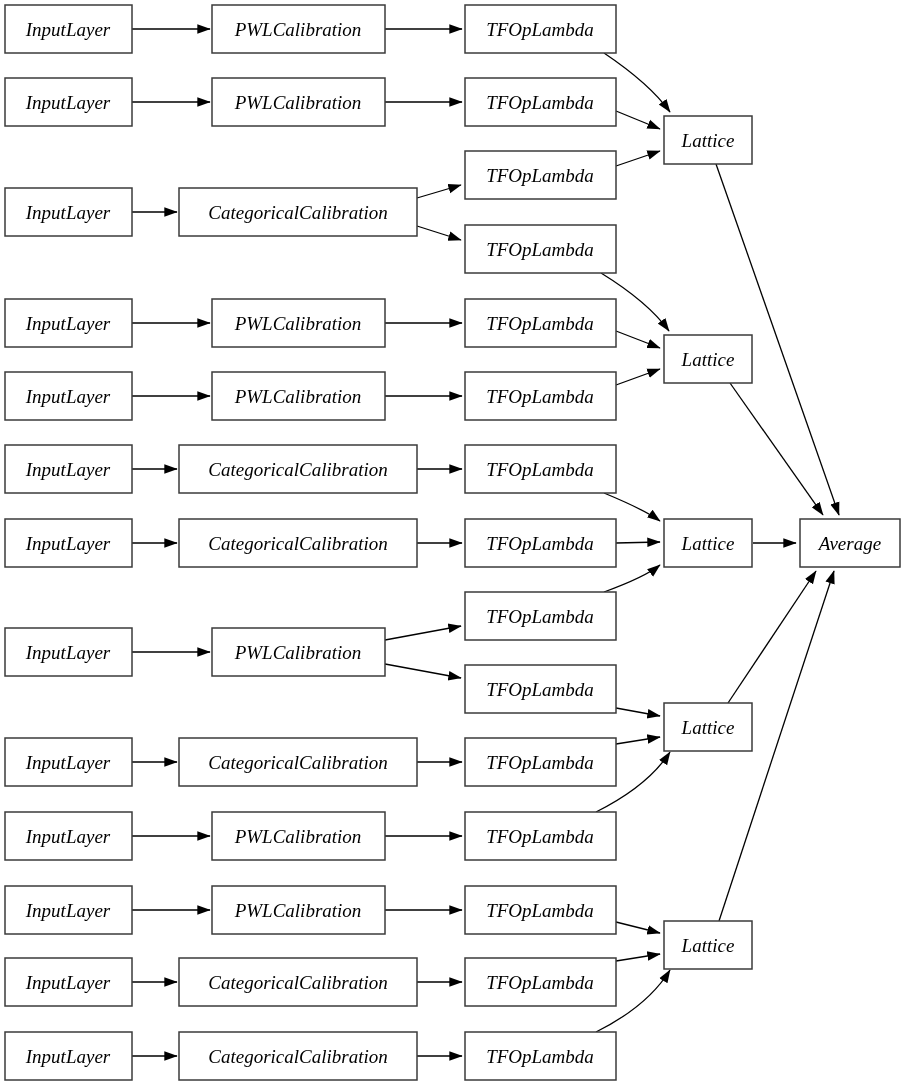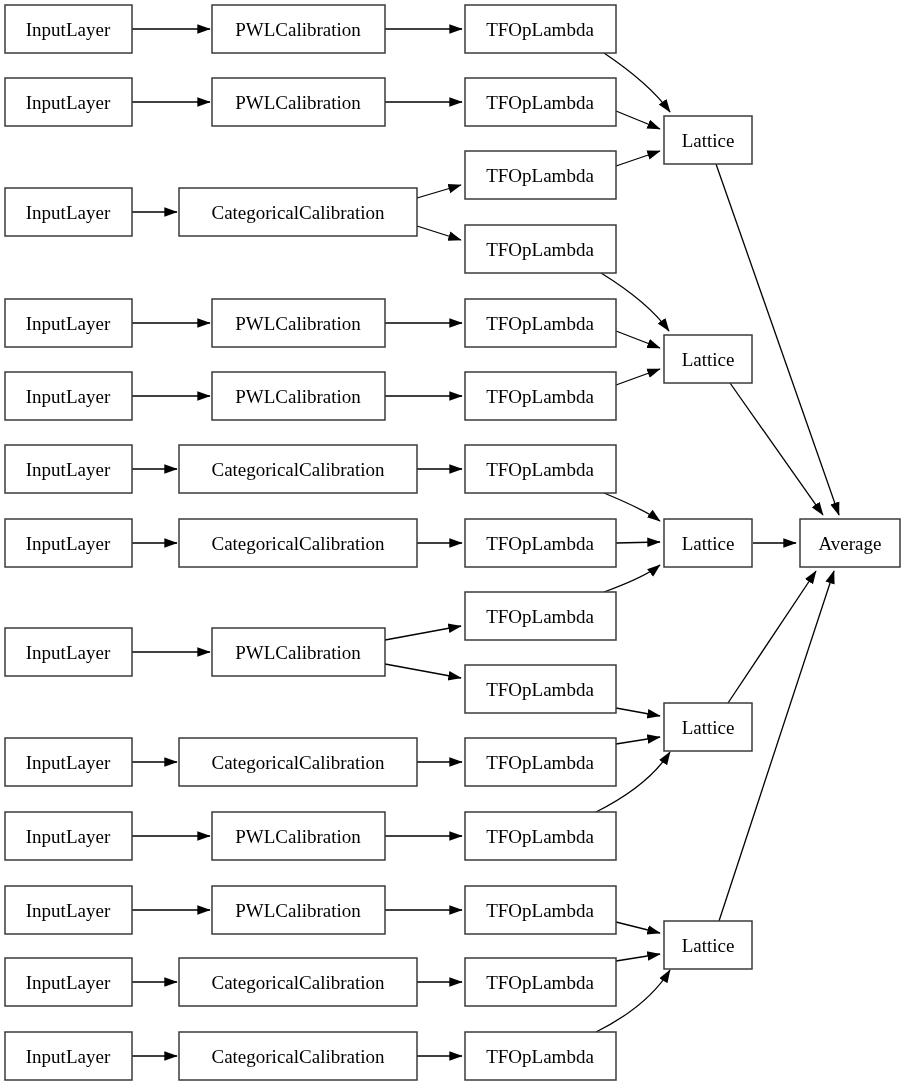--- a/index.html
+++ b/index.html
@@ -1,20 +1,20 @@
 <!DOCTYPE html>
 <html style="--bg: #ffffff; --node-fill: #ffffff; --node-border: #3b3b3b; --edge: #000000; --text: #000000;"><head>
 <meta charset="utf-8">
 <style>
   :root{
     --bg:#ffffff; --node-fill:#ffffff; --node-border:#3b3b3b;
     --edge:#000000; --text:#000000;
   }
   html,body{margin:0;padding:0;background:var(--bg);}
-  .stage{width:905px;height:1087px;position:relative;background:var(--bg);}
+  .stage{width:905px;height:1087px;position:relative;background:var(--bg);font-style:italic;}
   svg{display:block;}
   .node-box{fill:var(--node-fill);stroke:var(--node-border);stroke-width:1.5;}
   .node-label{
     fill:var(--text);
     font-family:"Liberation Serif","DejaVu Serif",serif;
     font-size:19px;
     text-anchor:middle;
   }
   .edge{fill:none;stroke:var(--edge);stroke-width:1.3;}
 </style>

